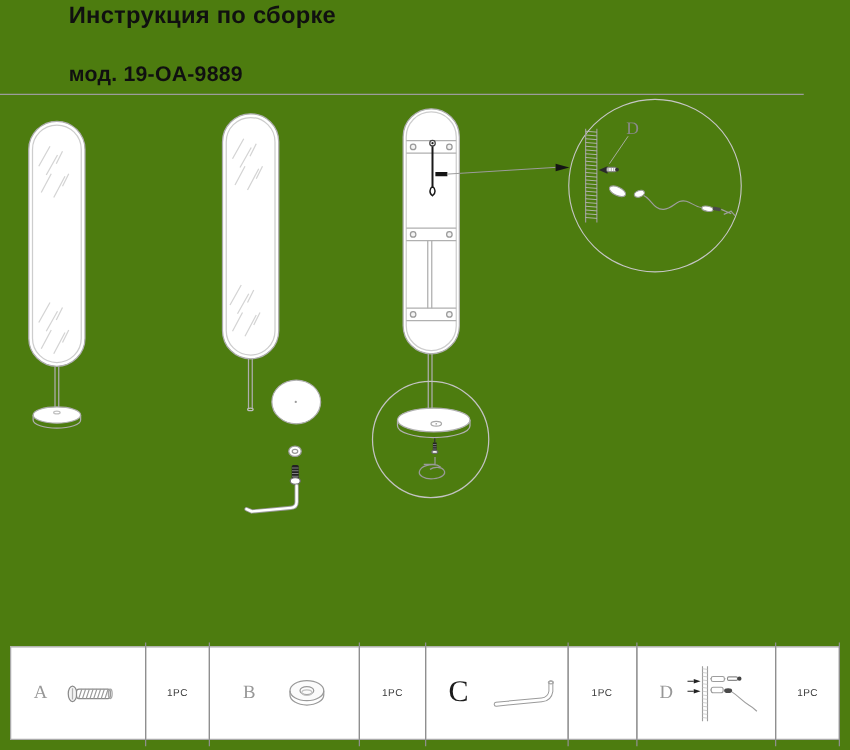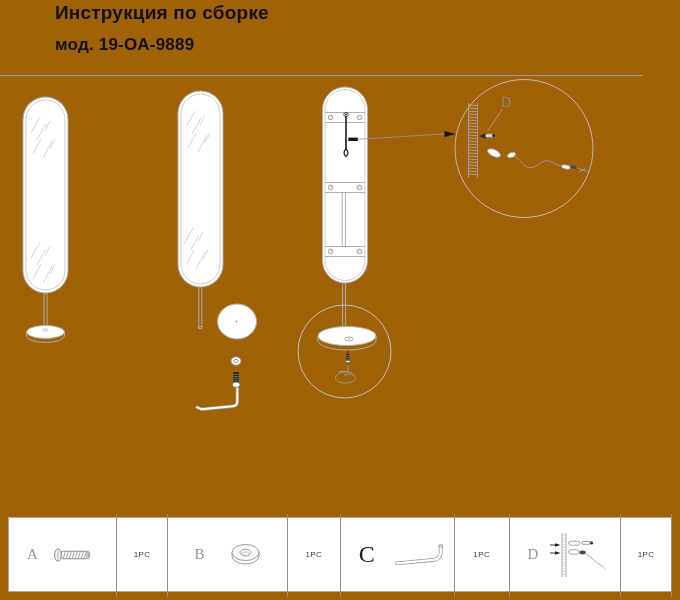--- a/index.html
+++ b/index.html
@@ -1,19 +1,19 @@
 <!DOCTYPE html>
 <html><head>
 <meta charset="utf-8">
 <style>
   html,body{margin:0;padding:0;background:#fff;}
-  .page{position:relative;width:680px;height:600px;background:#a16207;overflow:hidden;
+  .page{position:relative;width:680px;height:600px;background:#4d7c0f;overflow:hidden;
         font-family:"Liberation Sans",sans-serif;}
   .title{position:absolute;left:55px;top:2px;font-size:19px;font-weight:700;color:#101010;letter-spacing:.2px;}
-  .model{position:absolute;left:55px;top:35px;font-size:17px;font-weight:700;color:#101010;letter-spacing:.2px;}
+  .model{position:absolute;left:55px;top:50px;font-size:17px;font-weight:700;color:#101010;letter-spacing:.2px;}
   .rule{position:absolute;left:0;top:75px;width:643px;height:0;border-top:1px solid #9c9c9c;}
   .diagram{position:absolute;left:0;top:0;width:680px;height:600px;}
   
   .parts-table{position:absolute;left:8px;top:517px;width:664px;height:75px;display:flex;
                border:1px solid #a9a9a9;box-sizing:border-box;background:#fff;overflow:visible;}
   .cell{box-sizing:border-box;border-right:1px solid #a9a9a9;display:flex;align-items:center;height:100%;}
   .cell:last-child{border-right:none;}
   .pcell{padding-left:18px;gap:14px;}
   .qcell{position:relative;justify-content:center;}
   .qcell::before{content:"";position:absolute;left:-1px;top:-4px;width:100%;height:83px;

